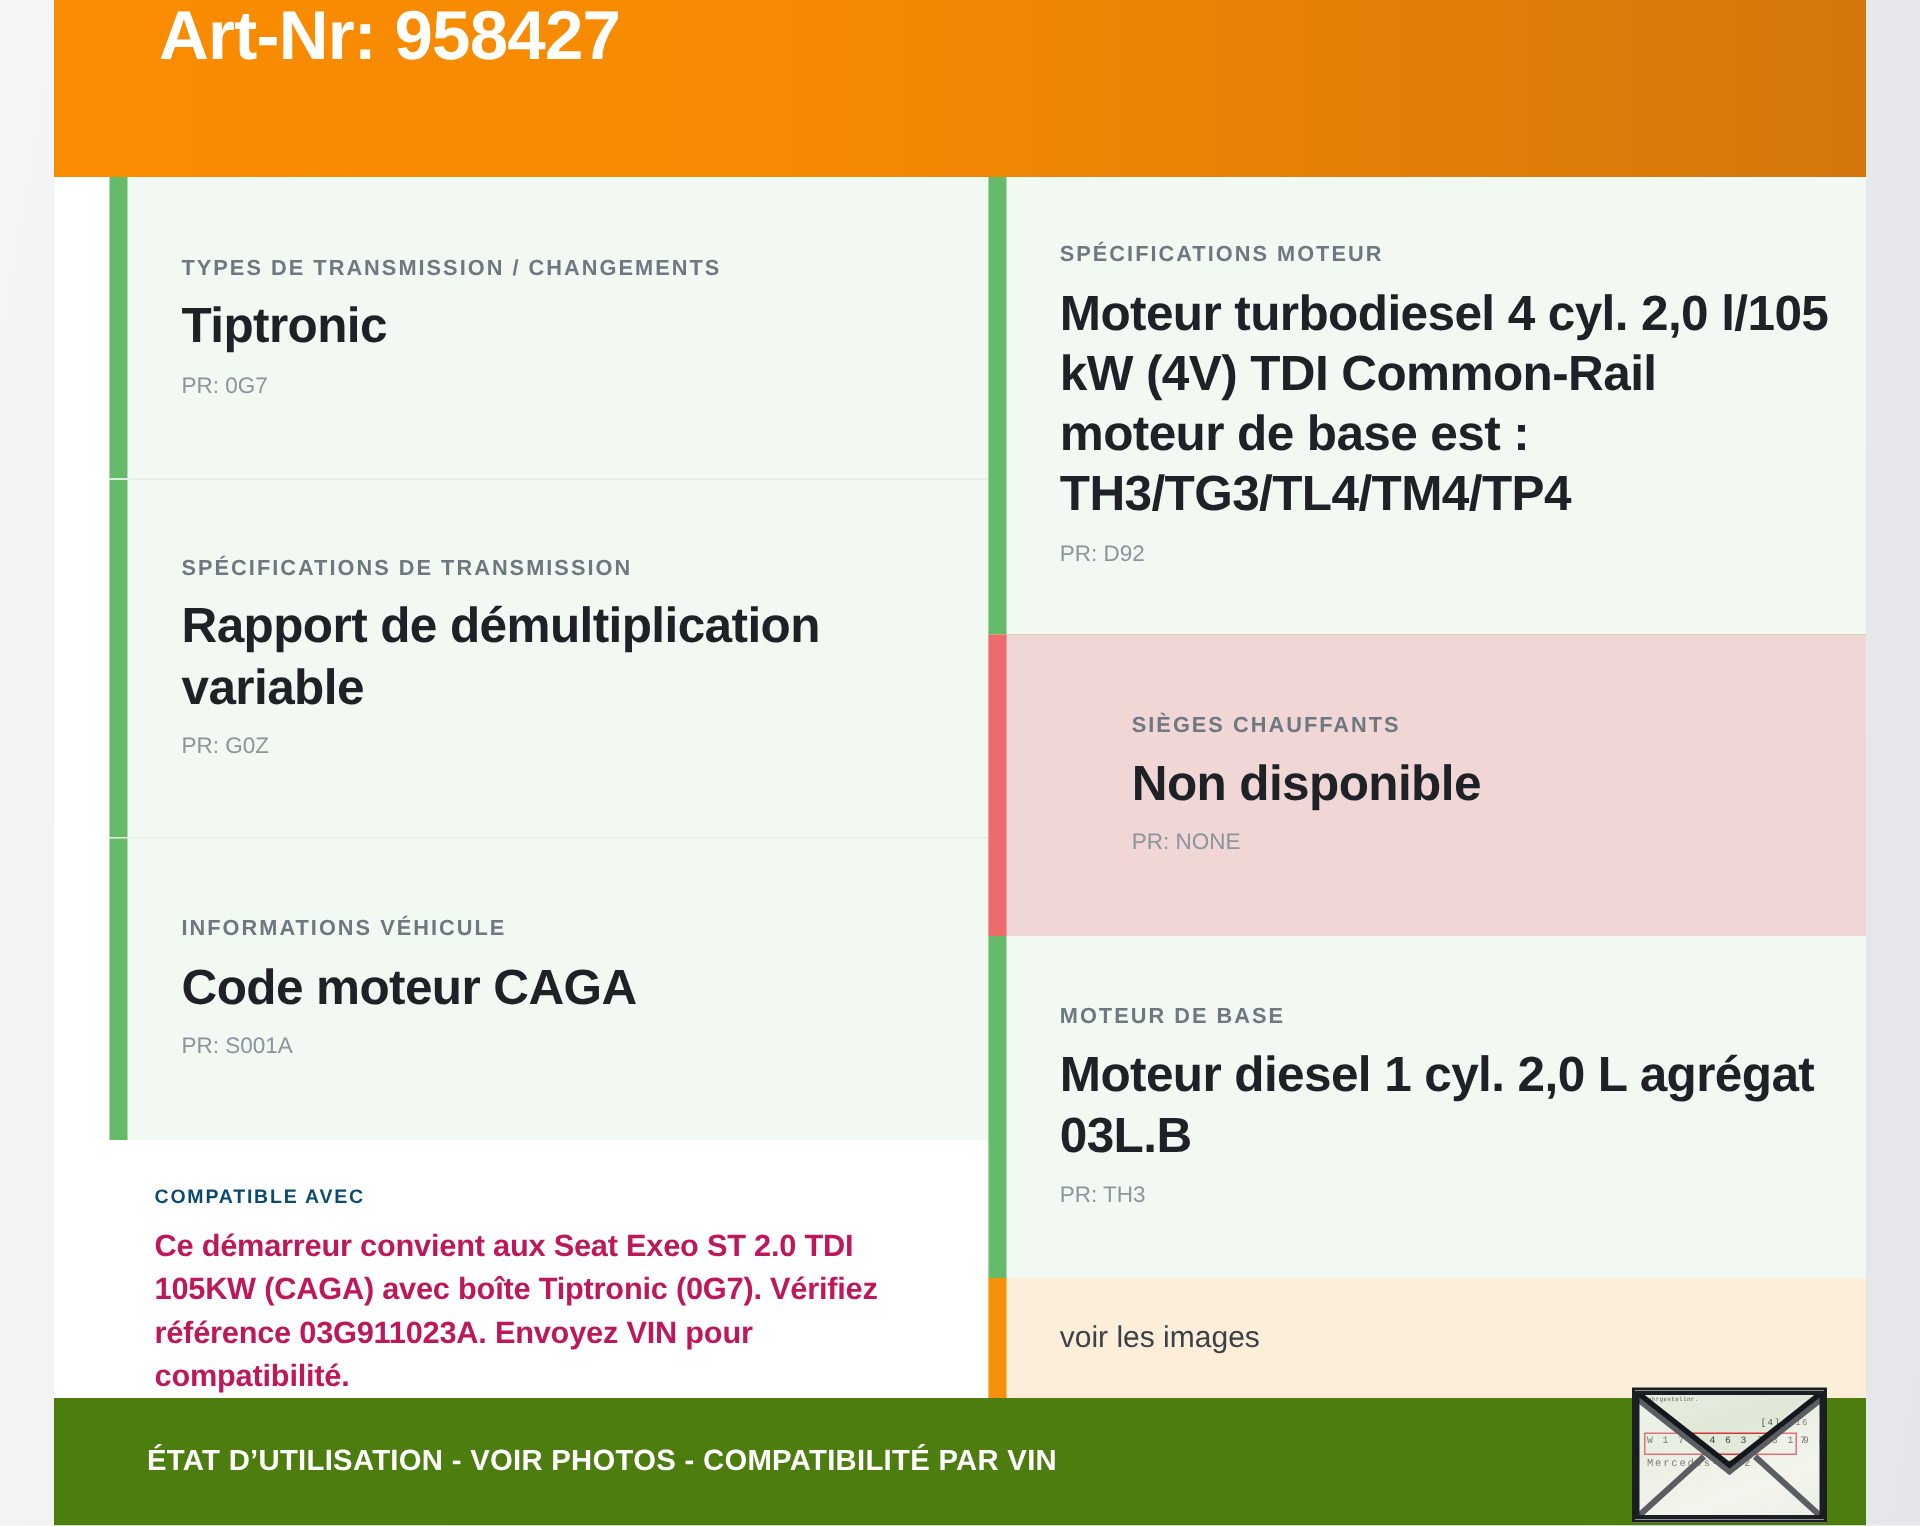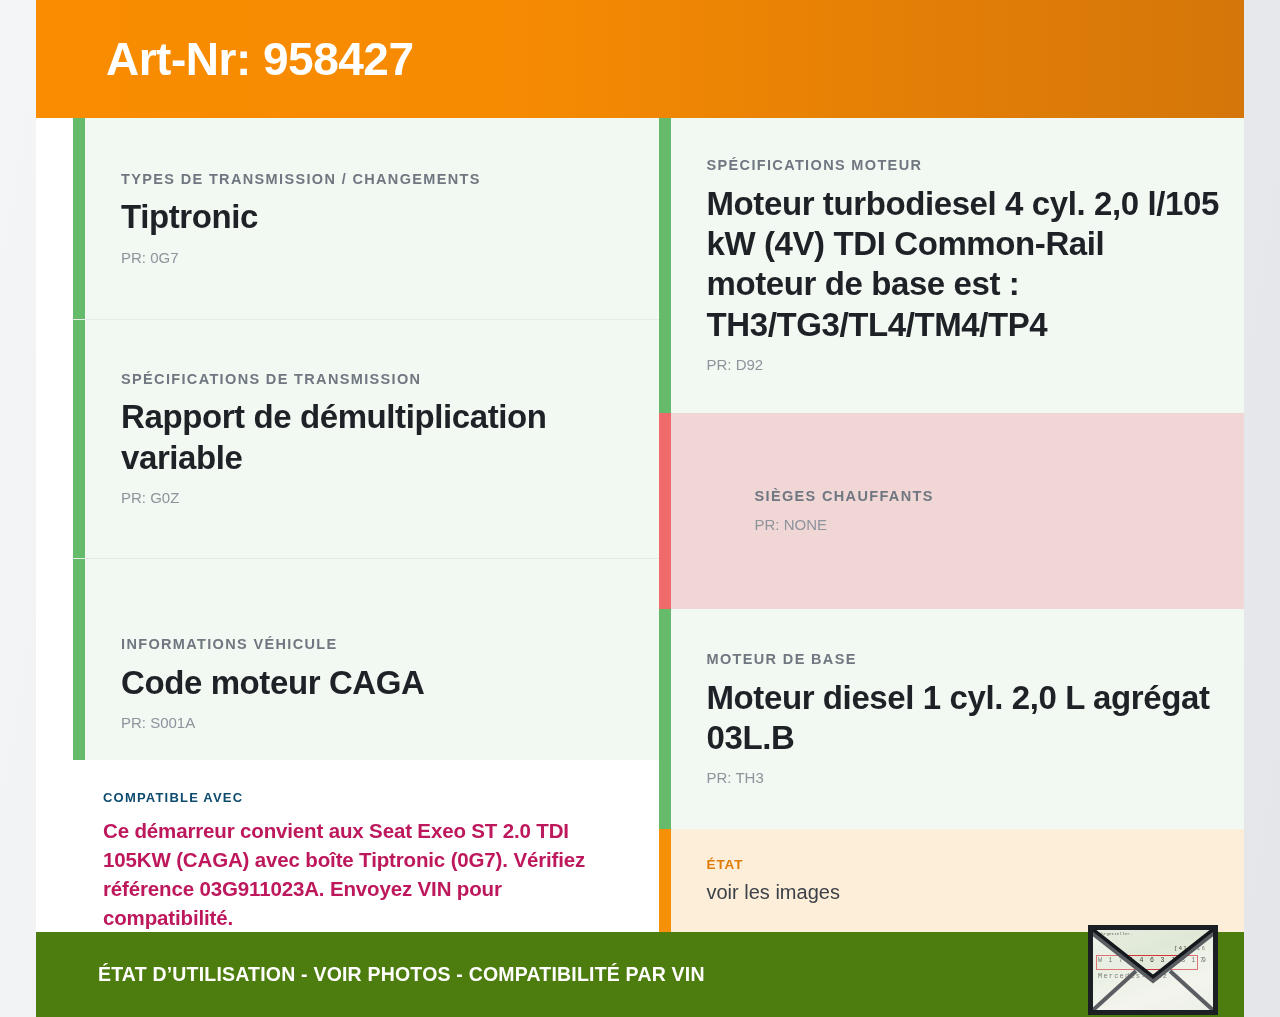--- a/index.html
+++ b/index.html
@@ -16,21 +16,21 @@
     position:absolute;left:36px;top:0;width:1208px;height:1017px;
     background:#ffffff;
     display:flex;flex-direction:column;
     overflow:hidden;
   }
 
   
   .header{
     height:118px;flex:0 0 118px;
     background:linear-gradient(90deg,#f98c00 0%,#f68a02 40%,#d4760a 100%);
-    display:flex;align-items:center;
+    display:flex;align-items:flex-start;
   }
   .header-title{
     margin-left:70px;
     color:#ffffff;
     font-size:46px;
     font-weight:bold;
     letter-spacing:-0.5px;
     line-height:1;
   }
 
@@ -167,21 +167,21 @@
 
         <div class="block bg-green divider" style="height:224px;">
           <div class="accent acc-green"></div>
           <div class="inner">
             <div class="lbl">SPÉCIFICATIONS DE TRANSMISSION</div>
             <div class="val">Rapport de démultiplication variable</div>
             <div class="pr">PR: G0Z</div>
           </div>
         </div>
 
-        <div class="block bg-green divider" style="height:180px;justify-content:flex-end;">
+        <div class="block bg-green divider" style="height:180px;">
           <div class="accent acc-green"></div>
           <div class="inner">
             <div class="lbl">INFORMATIONS VÉHICULE</div>
             <div class="val">Code moteur CAGA</div>
             <div class="pr">PR: S001A</div>
           </div>
         </div>
 
         <div class="block compat">
           <div class="inner">
@@ -200,37 +200,37 @@
             <div class="lbl">SPÉCIFICATIONS MOTEUR</div>
             <div class="val">Moteur turbodiesel 4 cyl. 2,0 l/105 kW (4V) TDI Common-Rail moteur de base est : TH3/TG3/TL4/TM4/TP4</div>
             <div class="pr">PR: D92</div>
           </div>
         </div>
 
         <div class="block bg-pink" style="height:180px;">
           <div class="accent acc-red"></div>
           <div class="inner">
             <div class="lbl">SIÈGES CHAUFFANTS</div>
+            <div class="val">Non disponible</div>
             <div class="pr">PR: NONE</div>
           </div>
         </div>
 
         <div class="block bg-green" style="height:212px;">
           <div class="accent acc-green"></div>
           <div class="inner">
             <div class="lbl">MOTEUR DE BASE</div>
             <div class="val">Moteur diesel 1 cyl. 2,0 L agrégat 03L.B</div>
             <div class="pr">PR: TH3</div>
           </div>
         </div>
 
         <div class="block bg-cream flex-fill">
           <div class="accent acc-orange"></div>
           <div class="inner">
-            <div class="lbl lbl-orange">ÉTAT</div>
             <div class="val val-sm">voir les images</div>
           </div>
         </div>
 
       </div>
     </div>
 
     <div class="footer">
       <div class="footer-text">ÉTAT D’UTILISATION - VOIR PHOTOS - COMPATIBILITÉ PAR VIN</div>
 

